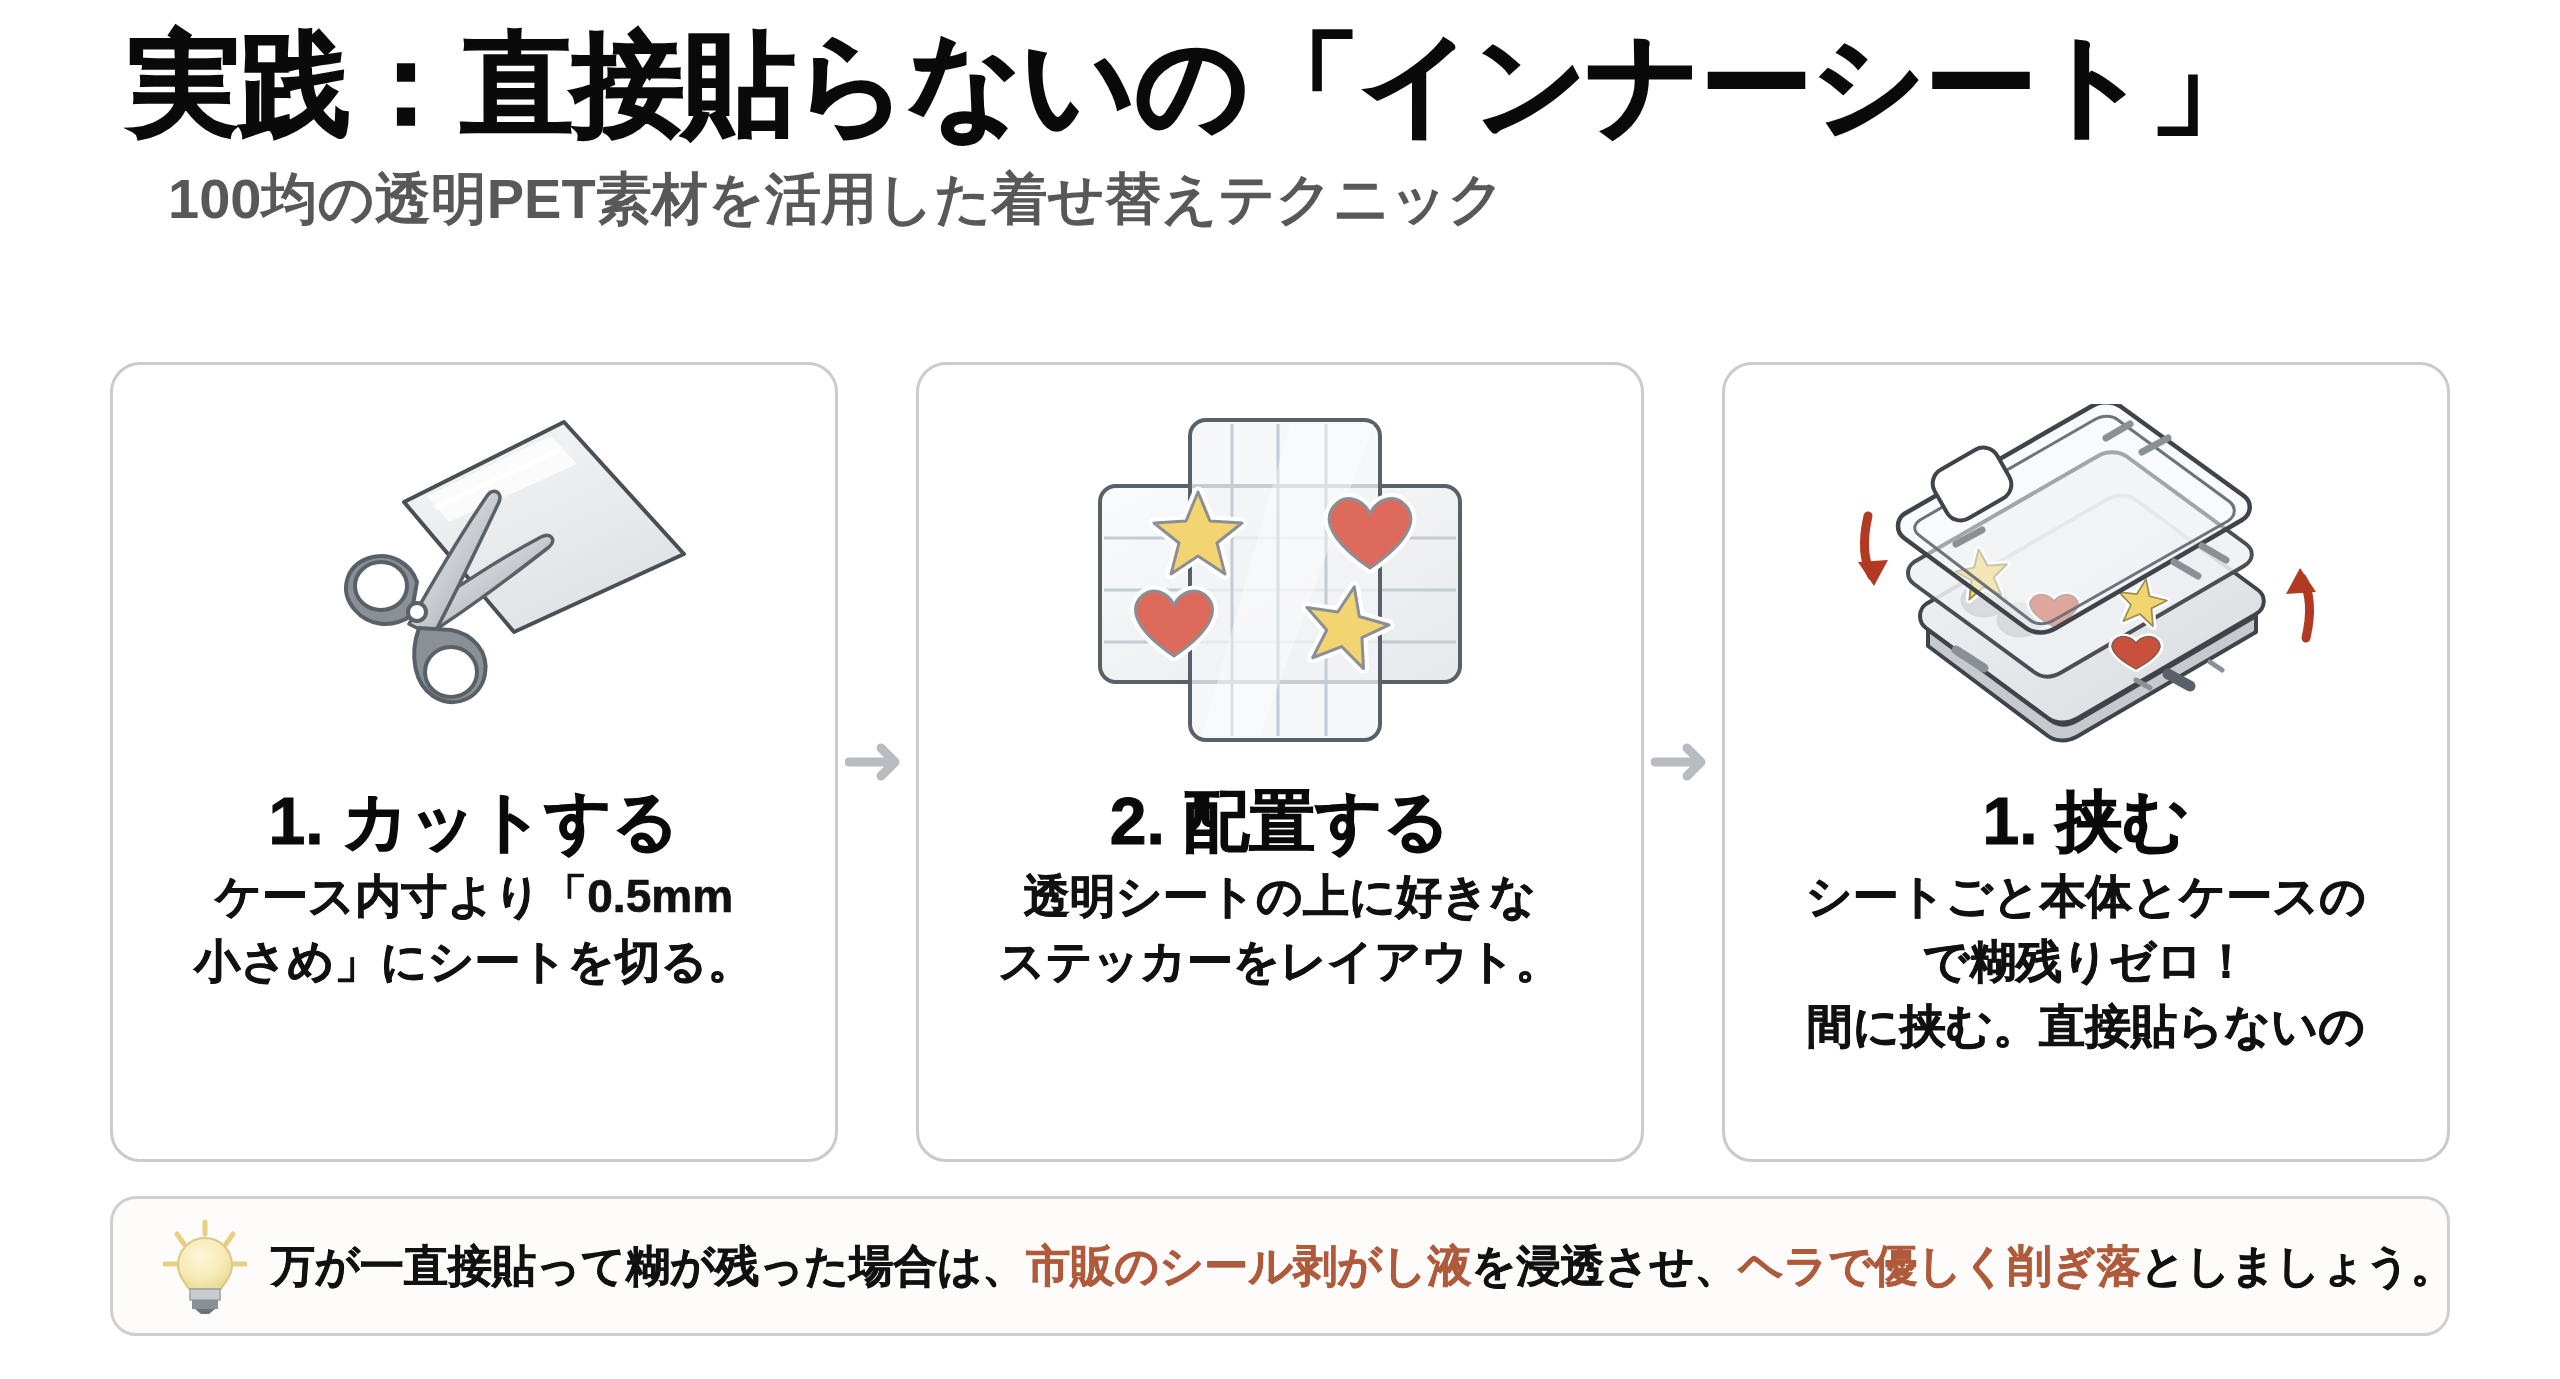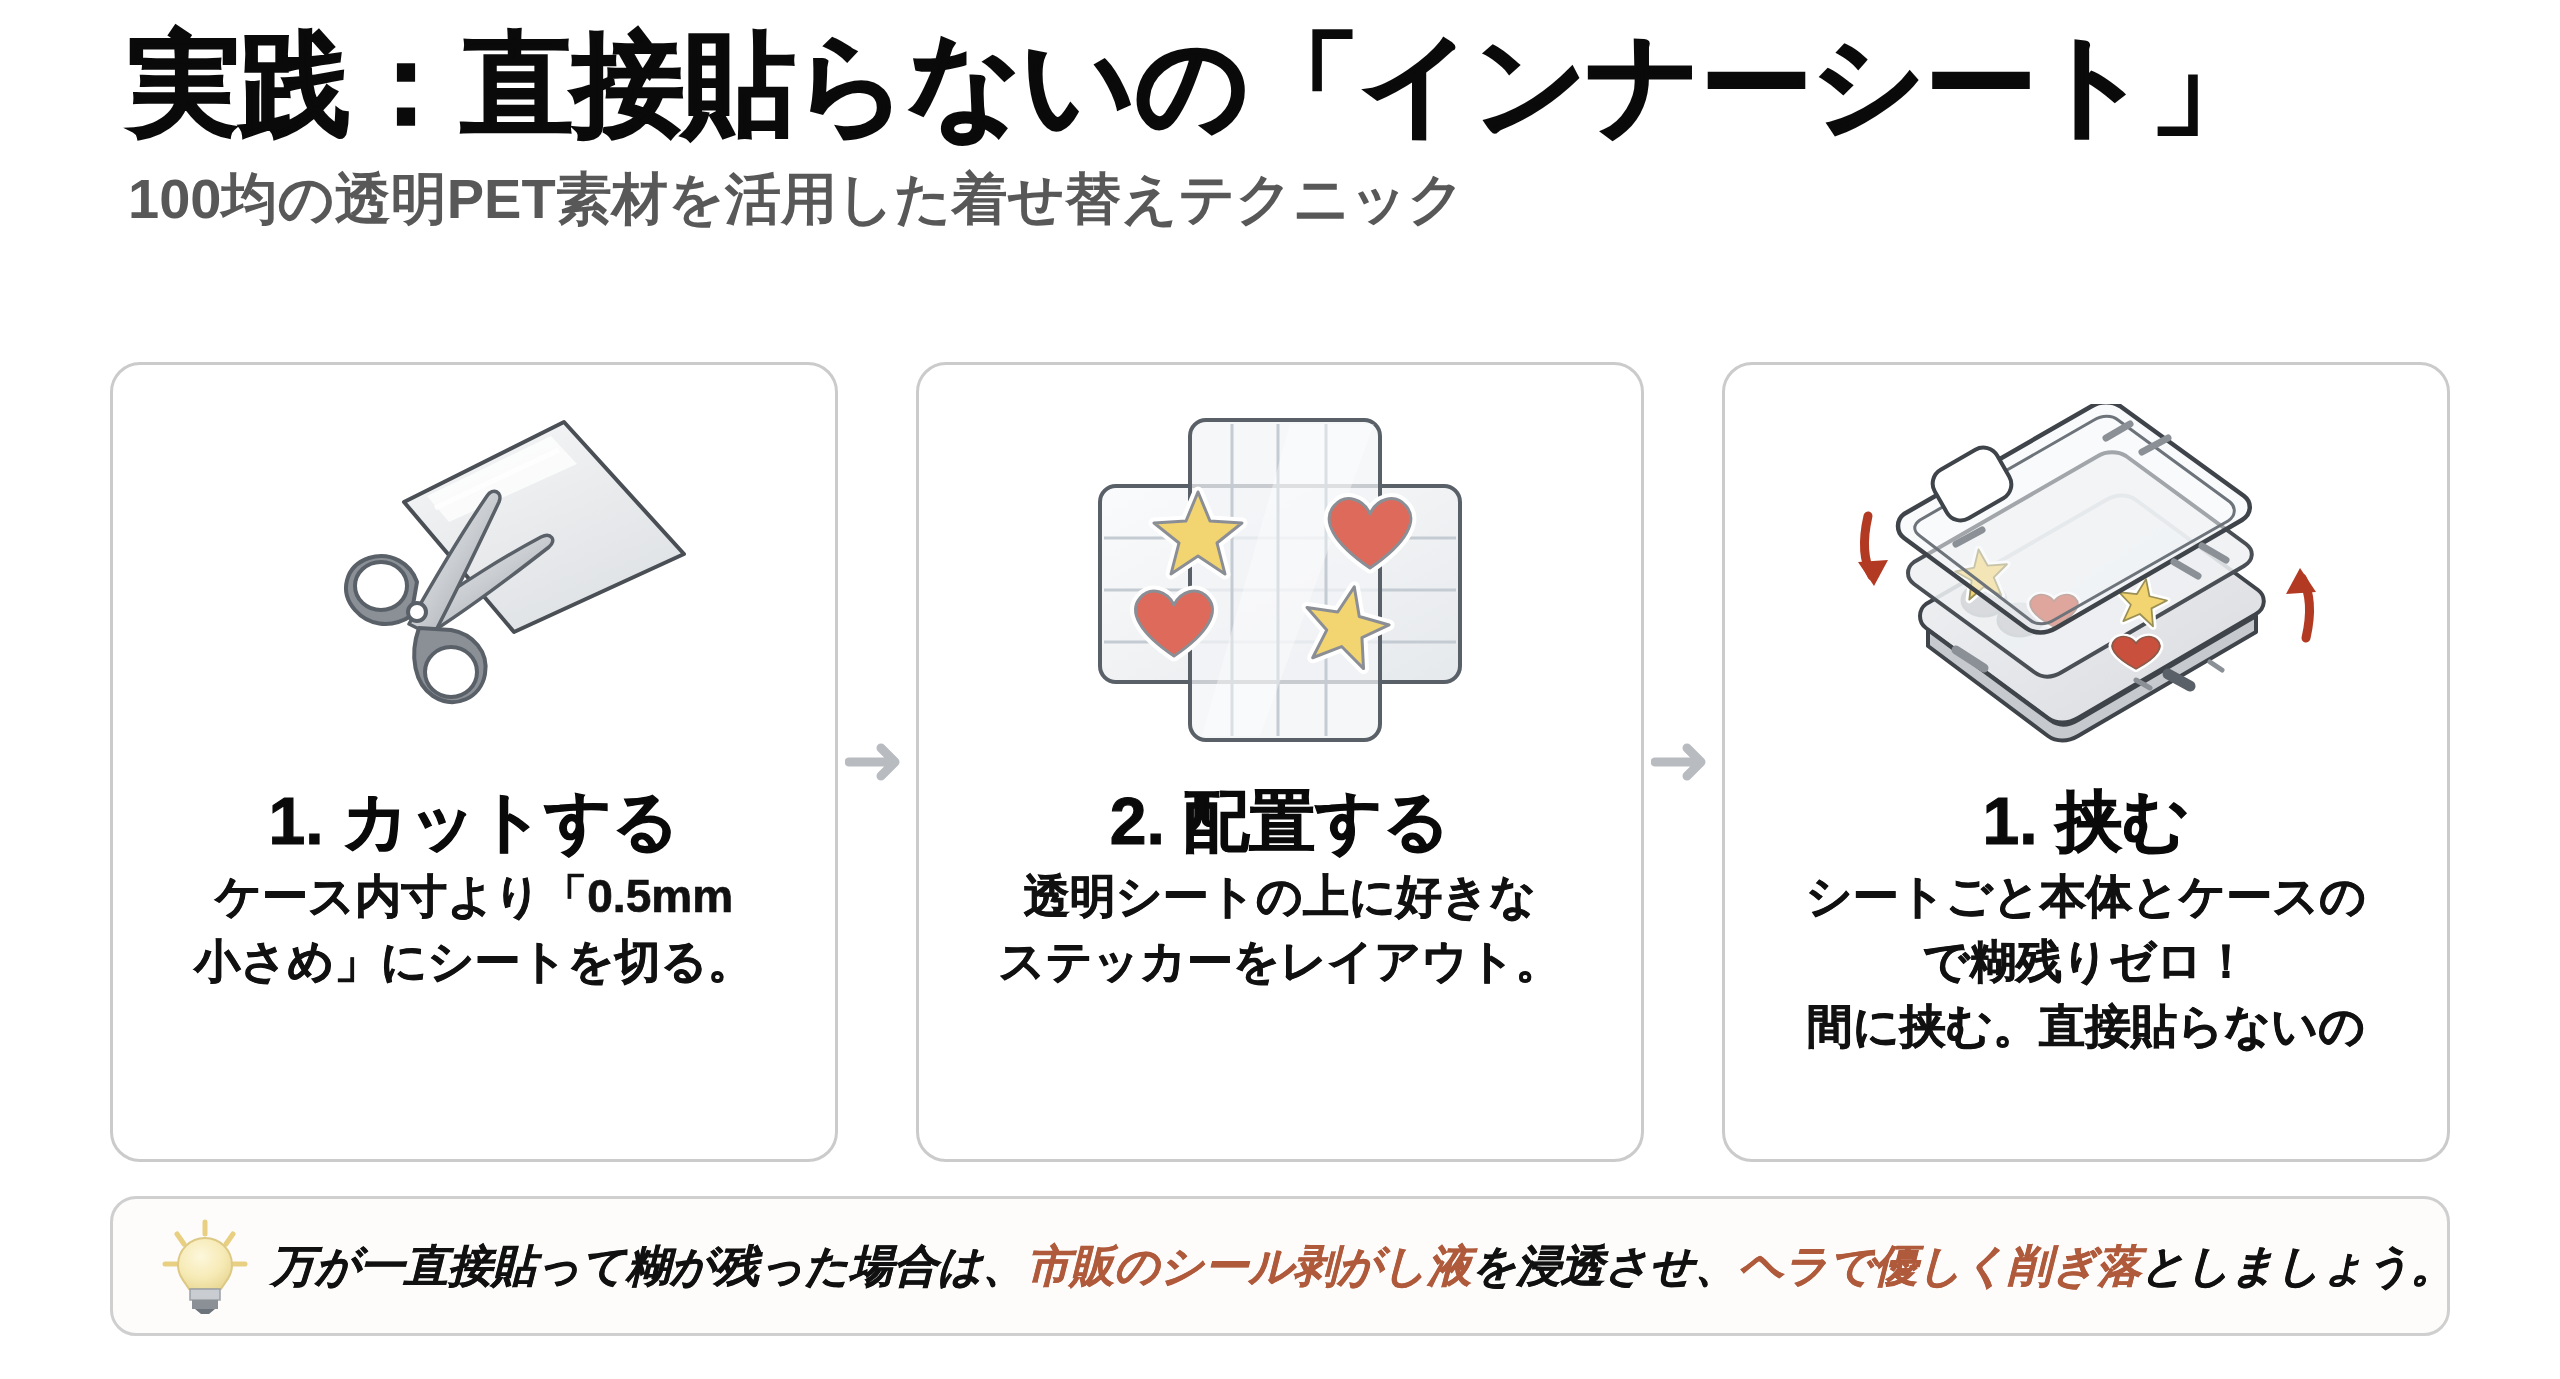--- a/index.html
+++ b/index.html
@@ -23,20 +23,21 @@
     -webkit-text-stroke:2.2px #0a0a0a;
   }
   .subhead {
     margin-top:18px;
     font-size:56px;
     font-weight:bold;
     color:#585858;
     letter-spacing:0px;
     line-height:1.2;
     white-space:nowrap;
+    margin-left:40px;
   }
 
   
   .steps {
     position:absolute;
     top:362px; left:110px;
     width:2340px; height:800px;
     display:flex;
     align-items:stretch;
   }
@@ -103,21 +104,20 @@
     width:96px; height:104px;
     margin-right:18px;
     display:flex; align-items:center; justify-content:center;
   }
   .tip-text {
     font-size:44px;
     font-weight:bold;
     color:#111111;
     white-space:nowrap;
     line-height:1.2;
-    font-style:italic;
     -webkit-text-stroke:0.6px #111111;
   }
   .hl { color:#b05a3c; -webkit-text-stroke:0.6px #b05a3c; }
 </style>
 </head>
 <body>
 
 <div class="page">
 
   <div class="header">

